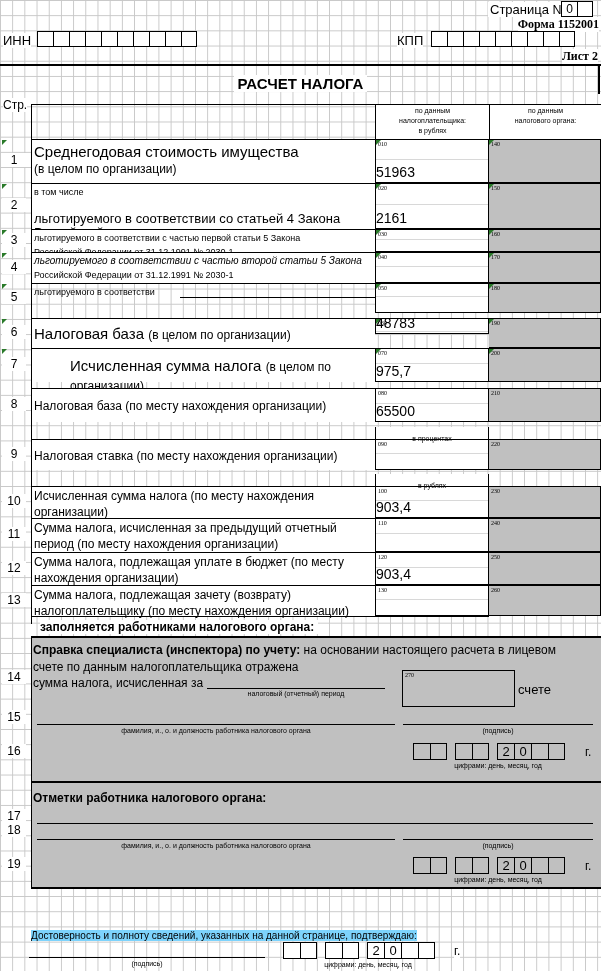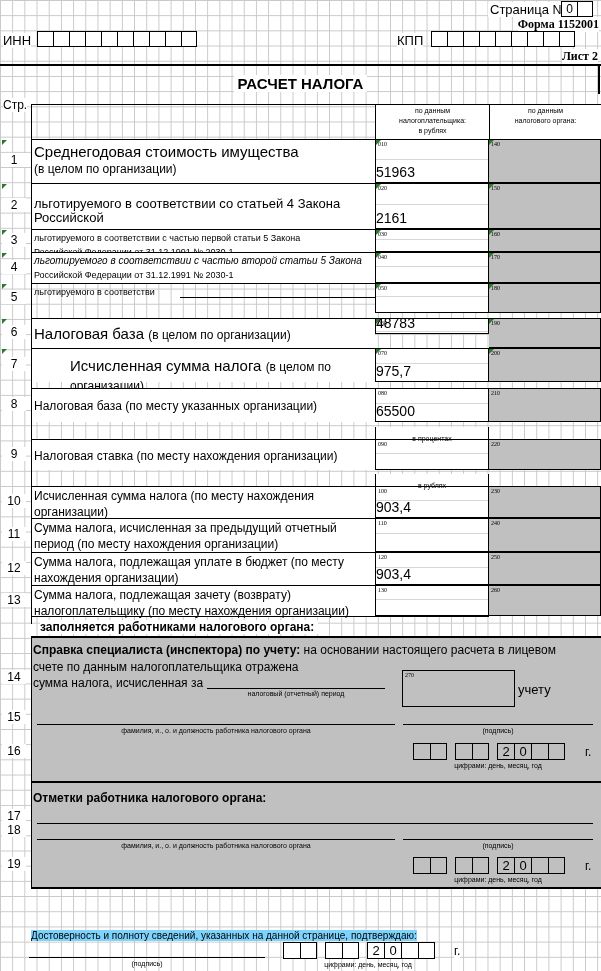--- a/index.html
+++ b/index.html
@@ -102,20 +102,21 @@
       <div class="tri"></div>
       <span class="val">51963</span>
     </div>
     <div class="taxcell" style="top: 139px; height: 44px; border-top: 1px solid rgb(0, 0, 0);">
       <span class="code">140</span>
       <div class="tri"></div>
     </div>
     <div class="num" style="left: 2px; top: 198px;">2</div>
     <div class="tri" style="left: 2px; top: 184px;"></div>
     <div class="rowtxt" style="top: 183px; height: 46px; width: 344px; border-top: 1px solid rgb(0, 0, 0);">
+      <div style="font-size: 9px; line-height: 14px; margin-top: 1px;">в том числе</div>
       <div style="font-size: 13px; line-height: 14px; margin-top: 13px;">льготируемого в соответствии со статьей 4 Закона Российской</div>
     </div>
     <div class="paycell" style="top: 183px; height: 46px;">
       <div class="mid" style="top: 20px;"></div>
       <span class="code">020</span>
       <div class="tri"></div>
       <span class="val">2161</span>
     </div>
     <div class="taxcell" style="top: 183px; height: 46px; border-top: 1px solid rgb(0, 0, 0);">
       <span class="code">150</span>
@@ -194,21 +195,21 @@
       <span class="code">070</span>
       <div class="tri"></div>
       <span class="val">975,7</span>
     </div>
     <div class="taxcell" style="top: 348px; height: 34px; border-top: 1px solid rgb(0, 0, 0);">
       <span class="code">200</span>
       <div class="tri"></div>
     </div>
     <div class="num" style="left: 2px; top: 397px;">8</div>
     <div class="rowtxt" style="top: 388px; height: 34px; width: 344px; border-top: 1px solid rgb(0, 0, 0);">
-      <div style="font-size: 12px; line-height: 16px; margin-top: 9px;">Налоговая база (по месту указанных организации)</div>
+      <div style="font-size: 12px; line-height: 16px; margin-top: 9px;">Налоговая база (по месту нахождения организации)</div>
     </div>
     <div class="paycell" style="top: 388px; height: 34px;">
       <div class="mid" style="top: 14px;"></div>
       <span class="code">080</span>
       <span class="val">65500</span>
     </div>
     <div class="taxcell" style="top: 388px; height: 34px; border-top: 1px solid rgb(0, 0, 0);">
       <span class="code">210</span>
     </div>
     <div class="num" style="left: 2px; top: 446.5px;">9</div>
@@ -287,21 +288,21 @@
 
 <div class="txt" style="left:33px;top:643px;font-size:12px"><b>Справка специалиста (инспектора) по учету:</b><span> на основании настоящего расчета в лицевом</span></div>
 <div class="txt" style="left:33px;top:660px;font-size:12px">счете по данным налогоплательщика отражена</div>
 <div class="txt" style="left:33px;top:676px;font-size:12px">сумма налога, исчисленная за</div>
 <div class="hr" style="left:207px;top:688px;width:178px;height:1px"></div>
 <div class="txt small" style="left:207px;width:178px;top:690px;text-align:center">налоговый (отчетный) период</div>
 <div class="abs" style="left:402px;top:670px;width:113px;height:37px;border:1px solid #000;background:#c0c0c0">
   <span class="code">270</span>
   <span class="val"></span>
 </div>
-<div class="txt" style="left:518px;top:682px;font-size:13px">учету</div>
+<div class="txt" style="left:518px;top:682px;font-size:13px">счете</div>
 
 <div class="hr" style="left:37px;top:724px;width:358px;height:1px"></div>
 <div class="txt small" style="left:37px;width:358px;top:727px;text-align:center">фамилия, и., о. и должность работника налогового органа</div>
 <div class="hr" style="left:403px;top:724px;width:190px;height:1px"></div>
 <div class="txt small" style="left:403px;width:190px;top:727px;text-align:center">(подпись)</div>
 
 <div class="datebox" id="date1" style="left:413px;top:743px">
     <div class="grp">
       <div class="c"></div>
       <div class="c"></div>

